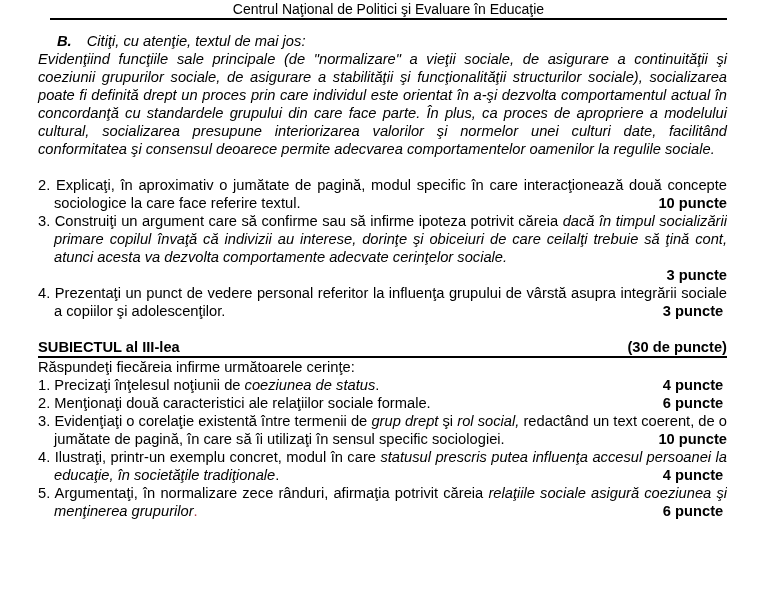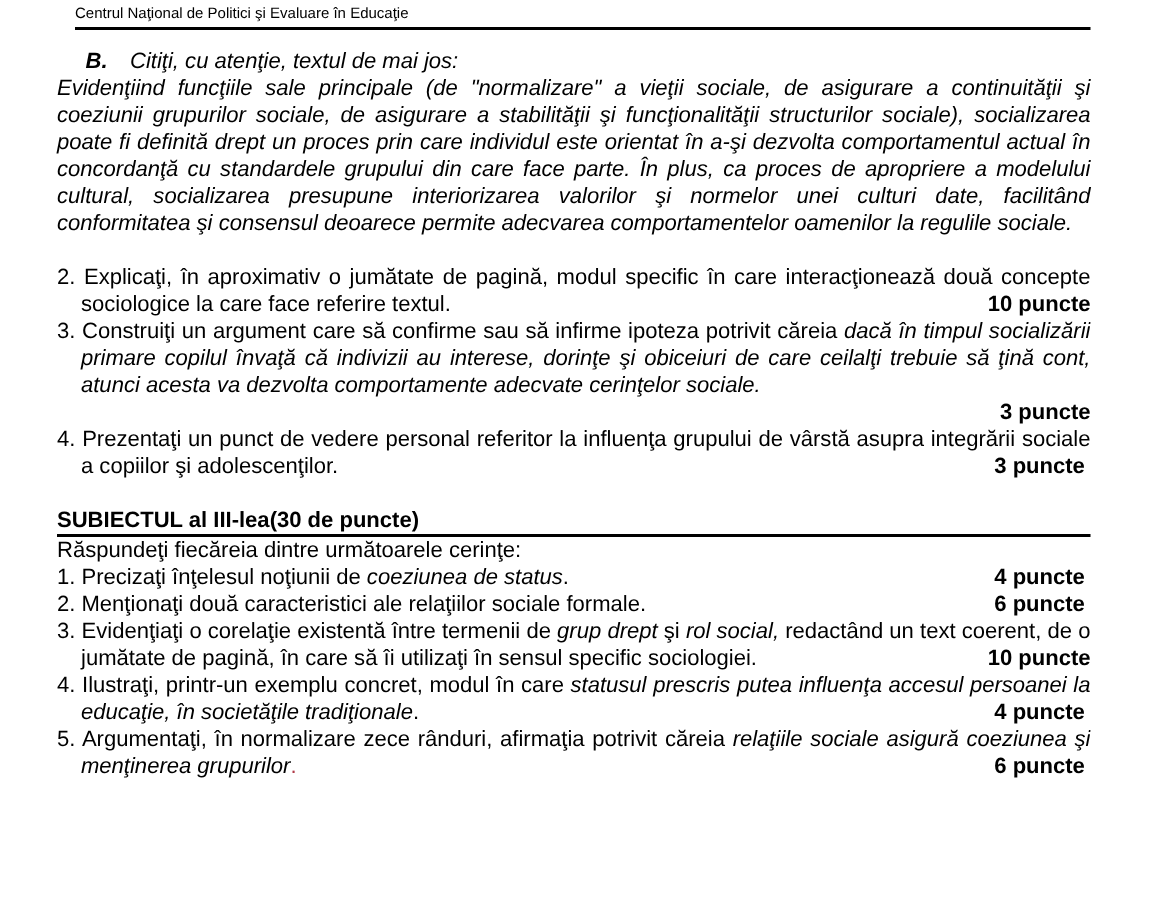--- a/index.html
+++ b/index.html
@@ -6,22 +6,22 @@
   body {
     width: 773px; height: 603px; overflow: hidden;
     color: #000;
     font-family: "Liberation Sans", "DejaVu Sans", sans-serif;
     font-size: 14.7px; line-height: 18px;
   }
   .page { padding: 2px 46px 0 38px; }
 
   .header {
     margin-left: 12px;
-    text-align: left;
-    font-size: 10px; line-height: 15px;
+    text-align: center;
+    font-size: 14px; line-height: 15px;
     border-bottom: 2px solid #000;
     padding-bottom: 1px;
   }
 
   .b-line { margin-top: 12px; padding-left: 19px; font-style: italic; }
   .b-label { font-weight: bold; margin-right: 15px; }
 
   .quote { font-style: italic; text-align: justify; }
 
   .sp { height: 18px; }
@@ -34,21 +34,21 @@
   .it { font-style: italic; }
   .pts { float: right; font-weight: bold; margin-left: 10px; }
   .pts-own {
     float: none; display: block;
     text-align: right; text-indent: 0;
     font-weight: bold;
   }
   .red { color: #b03a48; }
 
   .subject-head {
-    display: flex; 
+    display: flex; justify-content: space-between;
     font-weight: bold;
     border-bottom: 2px solid #000;
   }
 </style>
 </head>
 <body>
 
 <div class="page">
 
   <div class="header">
@@ -83,21 +83,21 @@
     <span class="pts">3 puncte</span>
   </div>
 
   <div class="sp"></div>
 
   <div class="subject-head">
     <span>SUBIECTUL al III-lea</span>
     <span>(30 de puncte)</span>
   </div>
 
-  <div>Răspundeţi fiecăreia dintre următoarele cerinţe:</div>
+  <div>Răspundeţi fiecăreia infirme următoarele cerinţe:</div>
 
   <div class="item">
     <span class="num">1.</span>
     <span>Precizaţi înţelesul noţiunii de </span><span class="it">coeziunea de status</span><span>.</span>
     <span class="pts">4 puncte</span>
   </div>
 
   <div class="item">
     <span class="num">2.</span>
     <span>Menţionaţi două caracteristici ale relaţiilor sociale formale.</span>

